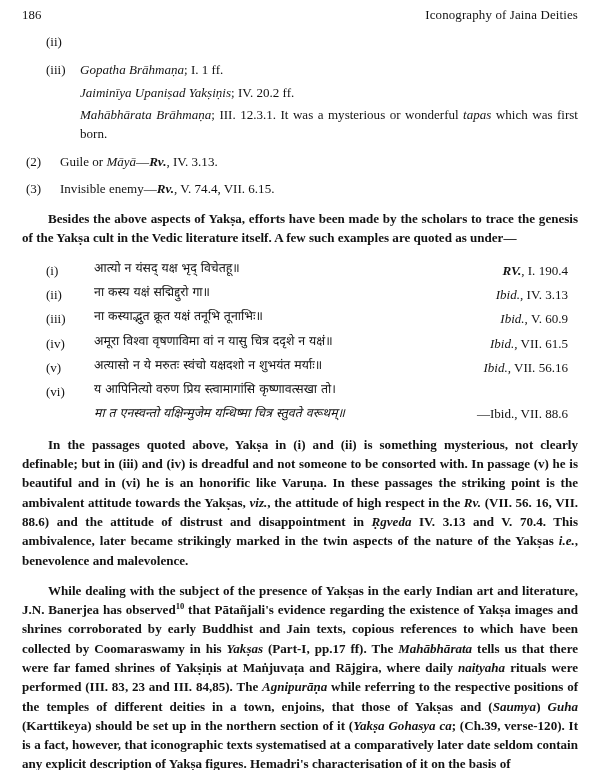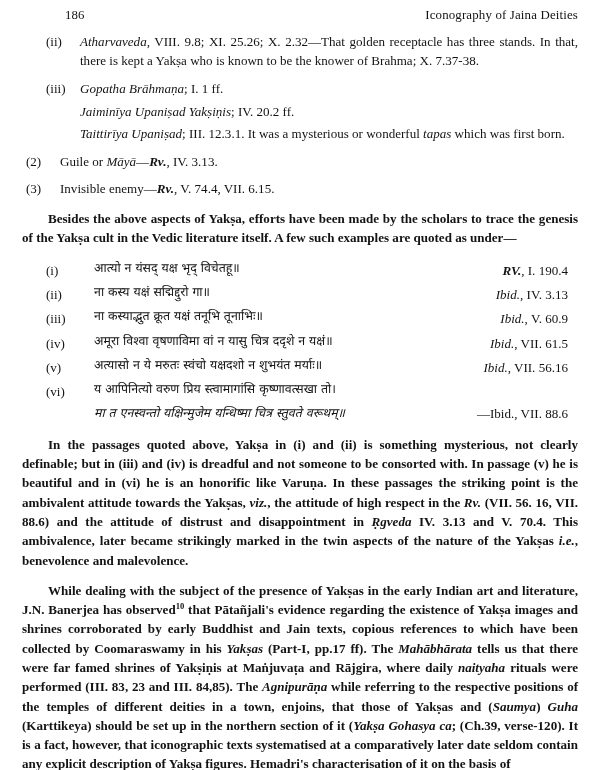--- a/index.html
+++ b/index.html
@@ -24,21 +24,20 @@
     padding: 0;
   }
 
   
   .running-head {
     display: flex;
     justify-content: space-between;
     align-items: flex-start;
     padding: 8px 22px 0 22px;
     font-size: 12.6px;
-    margin-left: 43px;
   }
   .folio {
     font-size: 12.8px;
     letter-spacing: 0.1px;
   }
   .head-title {
     font-size: 12.9px;
     letter-spacing: 0.15px;
   }
 
@@ -166,29 +165,28 @@
     <span class="folio">186</span>
     <span class="head-title">Iconography of Jaina Deities</span>
   </div>
 
   <div class="body">
 
     <div class="romlist">
 
       <div class="romitem">
         <span class="romlabel">(ii)</span>
-        <span class="romtext"><i>Atharvaveda</i>, VIII. 9.8; XI. 25.26; X. 2.32—That golden receptacle has three stands. In that, there is kept a Yakṣa who is known to be the knower of Brahma; X. 7.37-38.</span>
       </div>
 
       <div class="romitem">
         <span class="romlabel">(iii)</span>
         <span class="romtext">
           <span class="subline" style="margin-top:0"><i>Gopatha Brāhmaṇa</i>; I. 1 ff.</span>
           <span class="subline"><i>Jaiminīya Upaniṣad Yakṣiṇis</i>; IV. 20.2 ff.</span>
-          <span class="subline"><i>Taittirīya Upaniṣad</i>; III. 12.3.1. It was a mysterious or wonderful <i>tapas</i> which was first born.</span>
+          <span class="subline"><i>Mahābhārata Brāhmaṇa</i>; III. 12.3.1. It was a mysterious or wonderful <i>tapas</i> which was first born.</span>
         </span>
       </div>
 
     </div>
 
     <div class="numlist">
       <div class="numitem">
         <span class="numlabel">(2)</span>
         <span class="numtext">Guile or <i>Māyā</i>—<span class="bi">Rv.</span>, IV. 3.13.</span>
       </div>

